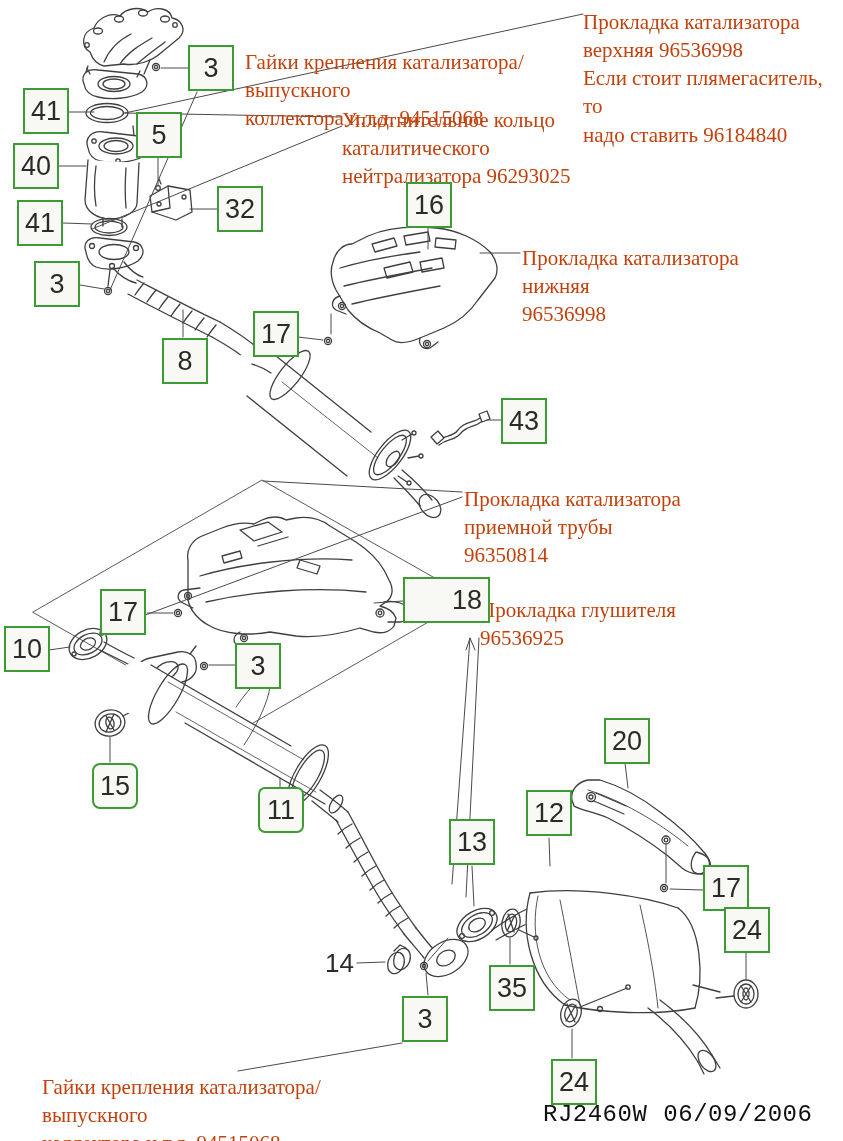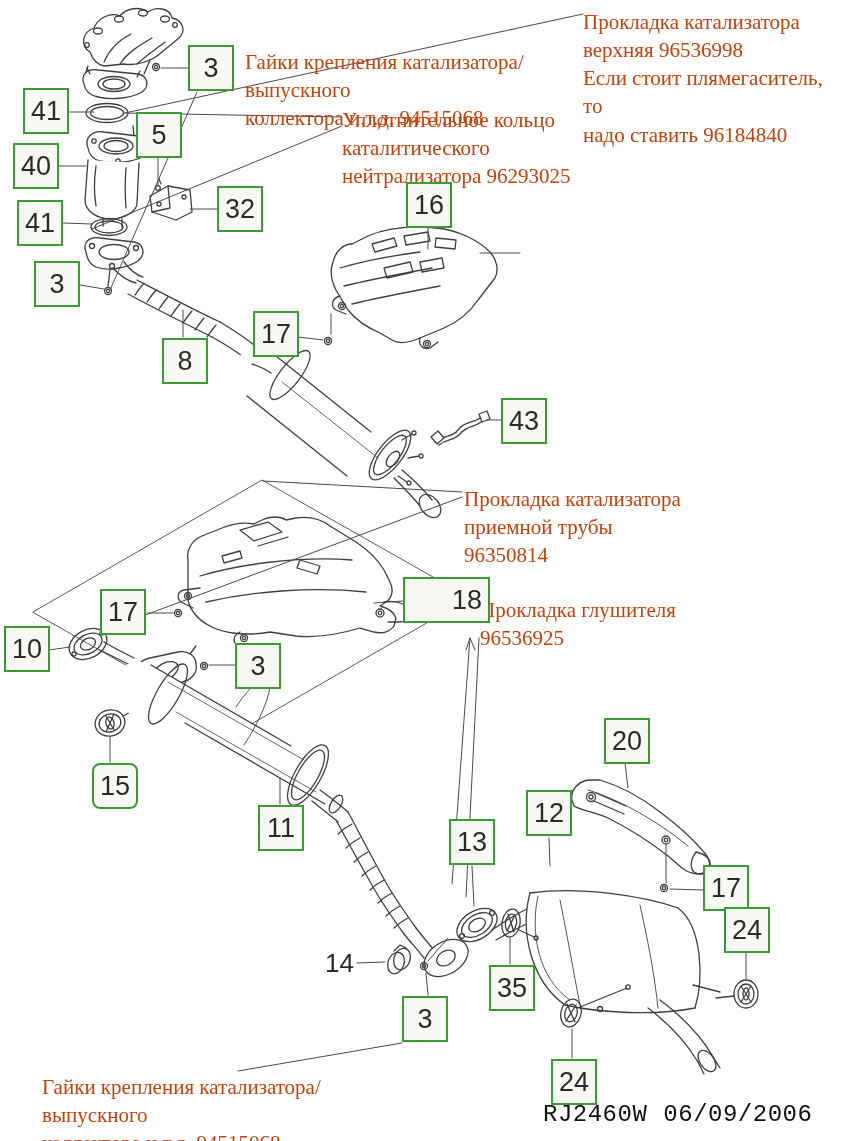--- a/index.html
+++ b/index.html
@@ -329,20 +329,22 @@
 
   <div class="note" style="left:583px; top:8px; width:250px;">Прокладка катализатора
 верхняя 96536998
 Если стоит плямегаситель, то
 надо ставить 96184840</div>
   <div class="note" style="left:245px; top:48px; width:300px;">Гайки крепления катализатора/выпускного
 коллектора и.т.д. 94515068</div>
   <div class="note" style="left:342px; top:106px; width:230px;">Уплотнительное кольцо
 каталитического
 нейтрализатора  96293025</div>
+  <div class="note" style="left:522px; top:244px; width:250px;">Прокладка катализатора нижняя
+96536998</div>
   <div class="note" style="left:464px; top:485px; width:230px;">Прокладка катализатора
 приемной трубы 96350814</div>
   <div class="note" style="left:480px; top:596px; width:200px;">Прокладка глушителя
 96536925</div>
   <div class="note" style="left:42px; top:1073px; width:320px;">Гайки крепления катализатора/выпускного
 коллектора и.т.д. 94515068</div>
 
   <div class="callout" style="left:188px; top:45px;">3</div>
   <div class="callout" style="left:23px;  top:88px;">41</div>
   <div class="callout" style="left:136px; top:112px;">5</div>
@@ -352,21 +354,21 @@
   <div class="callout" style="left:34px;  top:261px;">3</div>
   <div class="callout" style="left:406px; top:182px;">16</div>
   <div class="callout" style="left:253px; top:311px;">17</div>
   <div class="callout" style="left:162px; top:338px;">8</div>
   <div class="callout" style="left:501px; top:398px;">43</div>
   <div class="callout" style="left:403px; top:577px;padding-left:41px;">18</div>
   <div class="callout" style="left:100px; top:589px;">17</div>
   <div class="callout" style="left:4px;   top:626px;">10</div>
   <div class="callout" style="left:235px; top:643px;">3</div>
   <div class="callout" style="left:92px;  top:763px;border-radius:8px;">15</div>
-  <div class="callout" style="left:258px; top:805px;">11</div>
+  <div class="callout" style="left:258px; top:787px;border-radius:7px;">11</div>
   <div class="callout" style="left:604px; top:718px;">20</div>
   <div class="callout" style="left:526px; top:790px;">12</div>
   <div class="callout" style="left:449px; top:819px;">13</div>
   <div class="callout" style="left:703px; top:865px;">17</div>
   <div class="callout" style="left:724px; top:907px;">24</div>
   <div class="callout" style="left:489px; top:965px;">35</div>
   <div class="callout" style="left:402px; top:996px;">3</div>
   <div class="callout" style="left:551px; top:1059px;">24</div>
 
   <div class="plain-num" style="left:325px; top:948px;">14</div>

